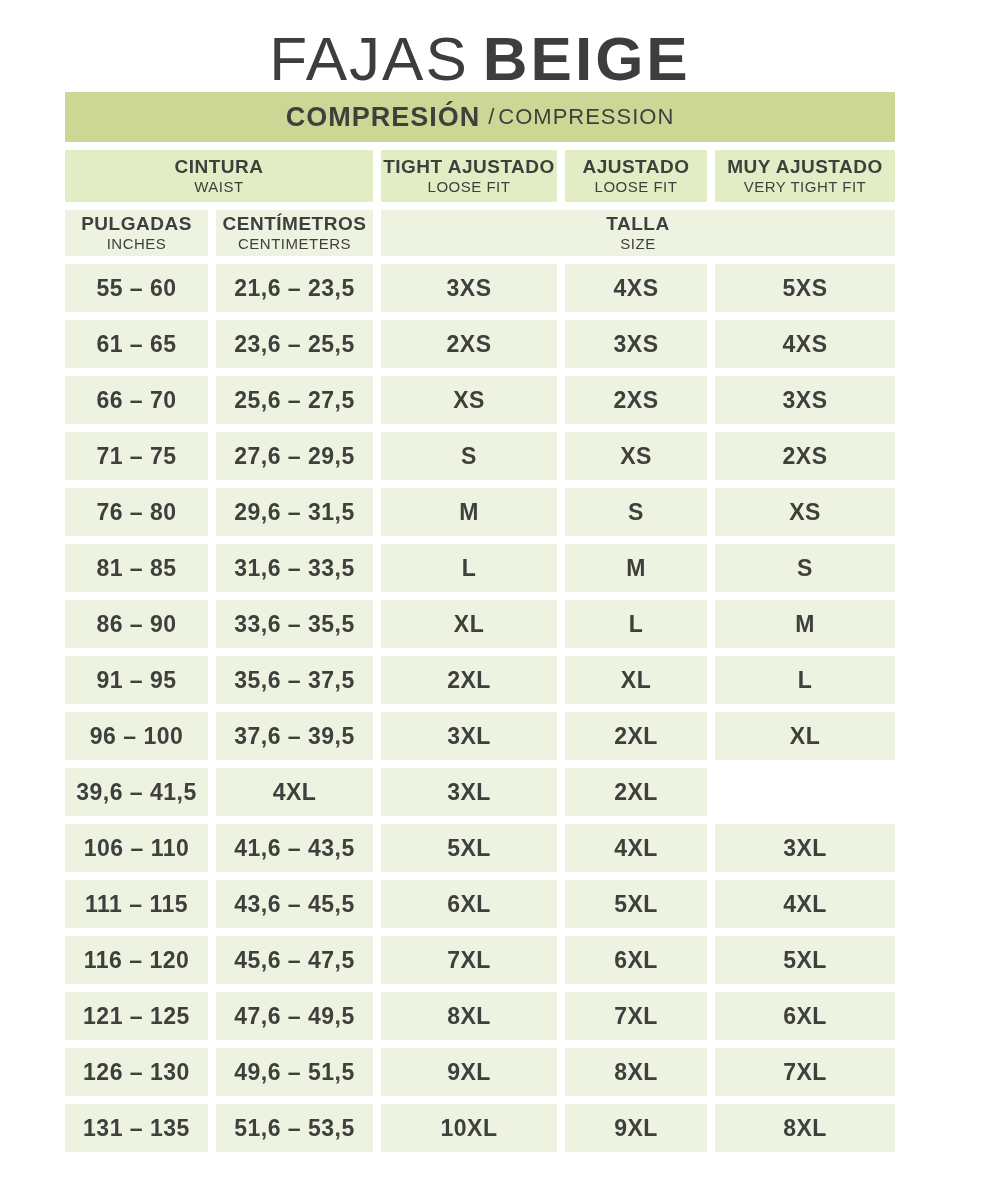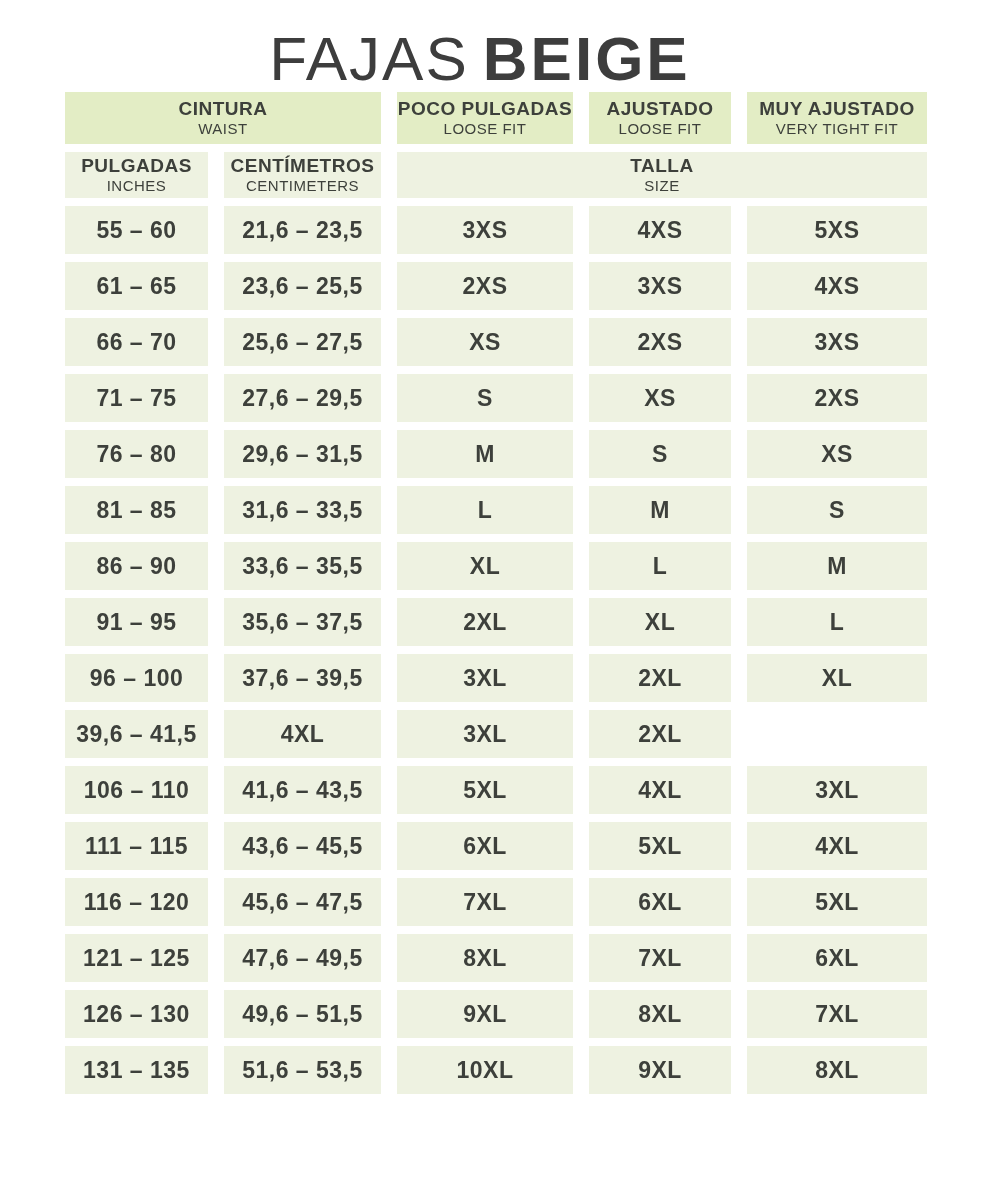--- a/index.html
+++ b/index.html
@@ -45,21 +45,21 @@
     align-items:center;
     justify-content:center;
     white-space:nowrap;
   }
   .band .es{font-weight:700;font-size:27px;letter-spacing:1px;}
   .band .sep{font-weight:400;font-size:22px;margin:0 4px 0 8px;}
   .band .en{font-weight:400;font-size:22px;letter-spacing:1px;}
   .grid-row{
     display:grid;
     grid-template-columns:143px 157px 176px 142px 180px;
-    column-gap:16px;
+    column-gap:8px;
   }
   .cell{
     display:flex;
     flex-direction:column;
     align-items:center;
     justify-content:center;
     text-align:center;
   }
   .hdr1 .cell{height:52px;background:var(--header-green);}
   .hdr2 .cell{height:46px;background:var(--cell-green);}
@@ -78,28 +78,33 @@
 </style>
 </head>
 <body>
 
 <div class="page">
 
   <h1 class="title"><span class="light">FAJAS</span><span class="bold">BEIGE</span></h1>
 
   <div class="tbl">
 
+    <div class="band">
+      <span class="es">COMPRESIÓN</span>
+      <span class="sep">/</span>
+      <span class="en">COMPRESSION</span>
+    </div>
 
     <div class="grid-row hdr1">
       <div class="cell hcell span2">
         <span class="es">CINTURA</span>
         <span class="en">WAIST</span>
       </div>
       <div class="cell hcell">
-        <span class="es">POCO PULGADAS</span>
+        <span class="es">TIGHT AJUSTADO</span>
         <span class="en">LOOSE FIT</span>
       </div>
       <div class="cell hcell">
         <span class="es">AJUSTADO</span>
         <span class="en">LOOSE FIT</span>
       </div>
       <div class="cell hcell">
         <span class="es">MUY AJUSTADO</span>
         <span class="en">VERY TIGHT FIT</span>
       </div>

